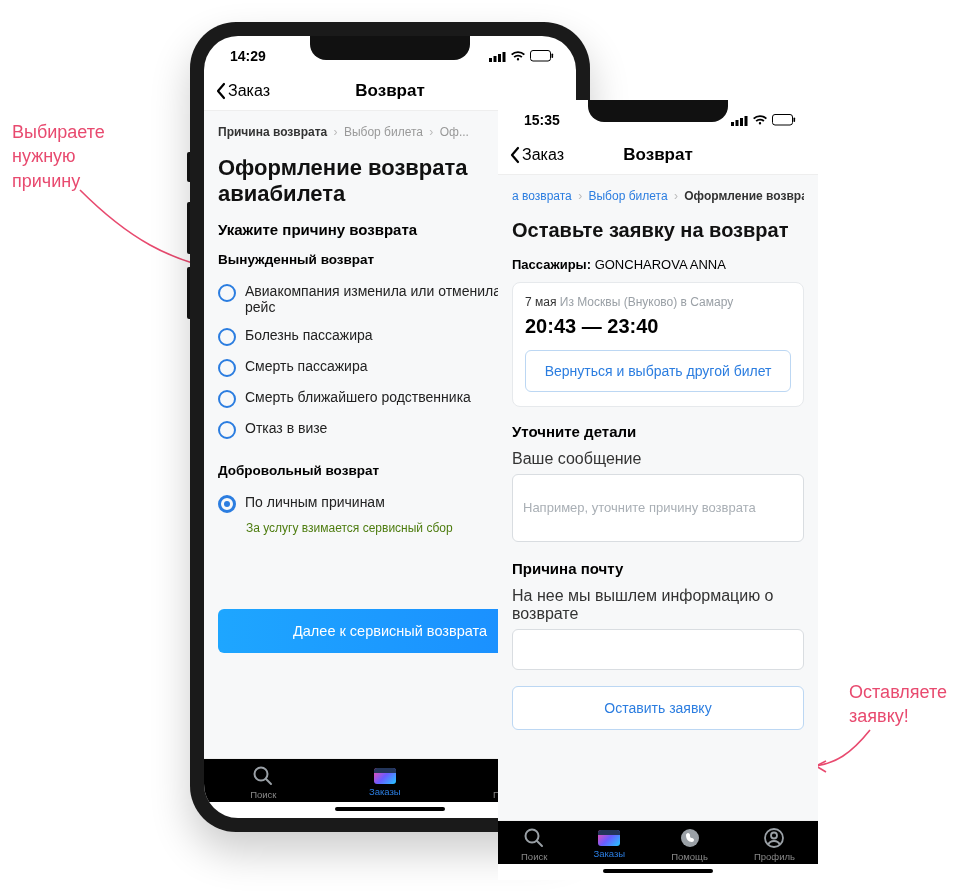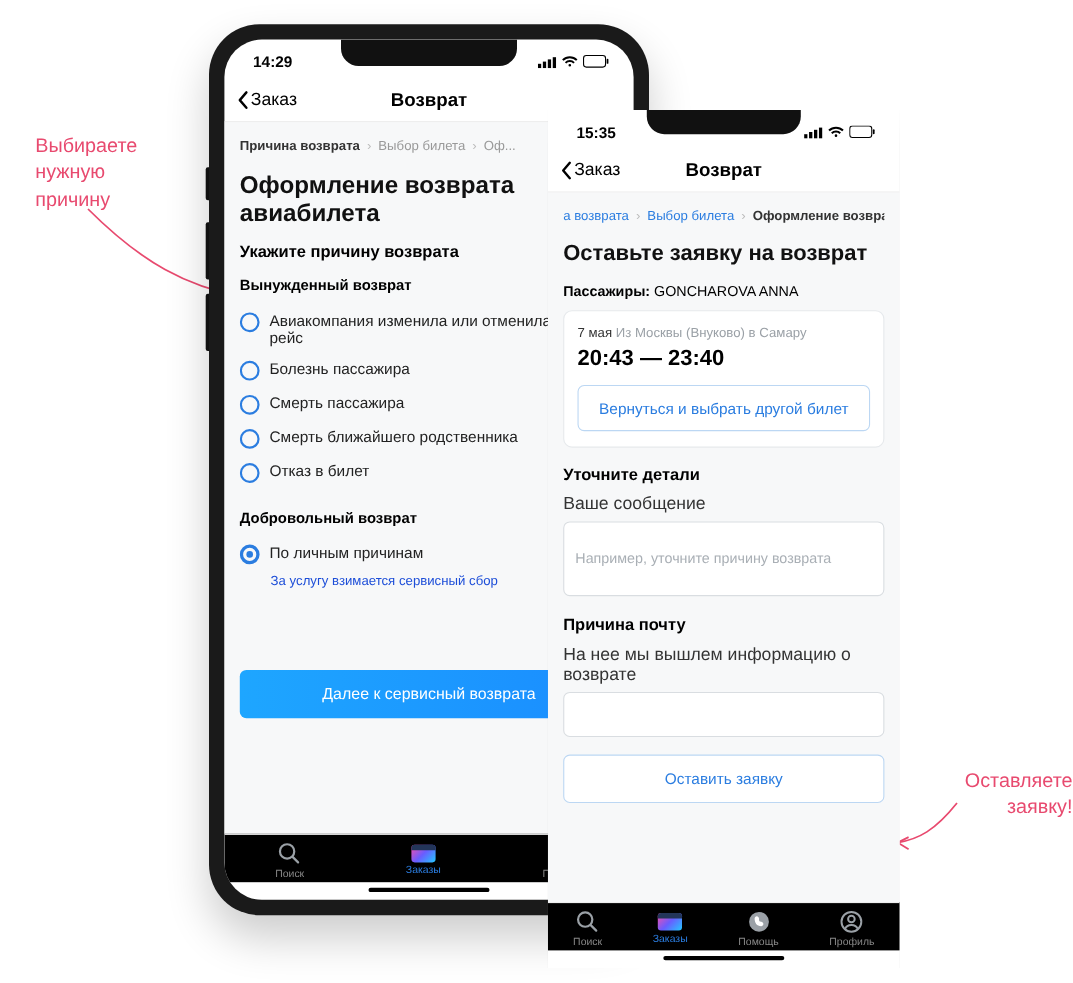--- a/index.html
+++ b/index.html
@@ -10,22 +10,22 @@
     height: 894px;
     position: relative;
     overflow: hidden;
   }
   .annotation {
     position: absolute;
     color: #e84a6f;
     font-size: 18px;
     line-height: 1.35;
   }
-  .annotation-left { top: 120px; left: 32px; text-align: left; }
-  .annotation-right { top: 680px; right: 0; text-align: right; margin-top: 17px; }
+  .annotation-left { top: 120px; left: 12px; text-align: left; }
+  .annotation-right { top: 680px; right: 28px; text-align: left; }
   svg.arrow { position: absolute; overflow: visible; }
   .phone-frame {
     position: absolute;
     background: #111;
     border-radius: 46px;
     padding: 14px;
     box-shadow: 0 20px 40px rgba(0,0,0,0.2);
   }
   .phone-frame.dark { background: #1a1a1a; }
   .phone-frame .side-btn {
@@ -134,21 +134,21 @@
   }
   .radio.selected { border-width: 3px; }
   .radio.selected::after {
     content: "";
     position: absolute;
     inset: 3px;
     background: #2b7de0;
     border-radius: 50%;
   }
   .radio-hint {
-    color: #1d4ed8;
+    color: #4d7c0f;
     font-size: 12px;
     padding-left: 28px;
     margin-top: 2px;
     white-space: nowrap;
     overflow: hidden;
   }
   .primary-btn {
     background: linear-gradient(90deg,#1ea6ff,#1a8cff);
     color: #fff;
     text-align: center;
@@ -324,21 +324,21 @@
       <div class="radio-row">
         <span class="radio"></span>
         <span>Смерть пассажира</span>
       </div>
       <div class="radio-row">
         <span class="radio"></span>
         <span>Смерть ближайшего родственника</span>
       </div>
       <div class="radio-row">
         <span class="radio"></span>
-        <span>Отказ в билет</span>
+        <span>Отказ в визе</span>
       </div>
 
       <h3 class="group-title" style="margin-top:18px">Добровольный возврат</h3>
       <div class="radio-row">
         <span class="radio selected"></span>
         <span>По личным причинам</span>
       </div>
       <div class="radio-hint">За услугу взимается сервисный сбор</div>
 
       <div style="height:60px"></div>

